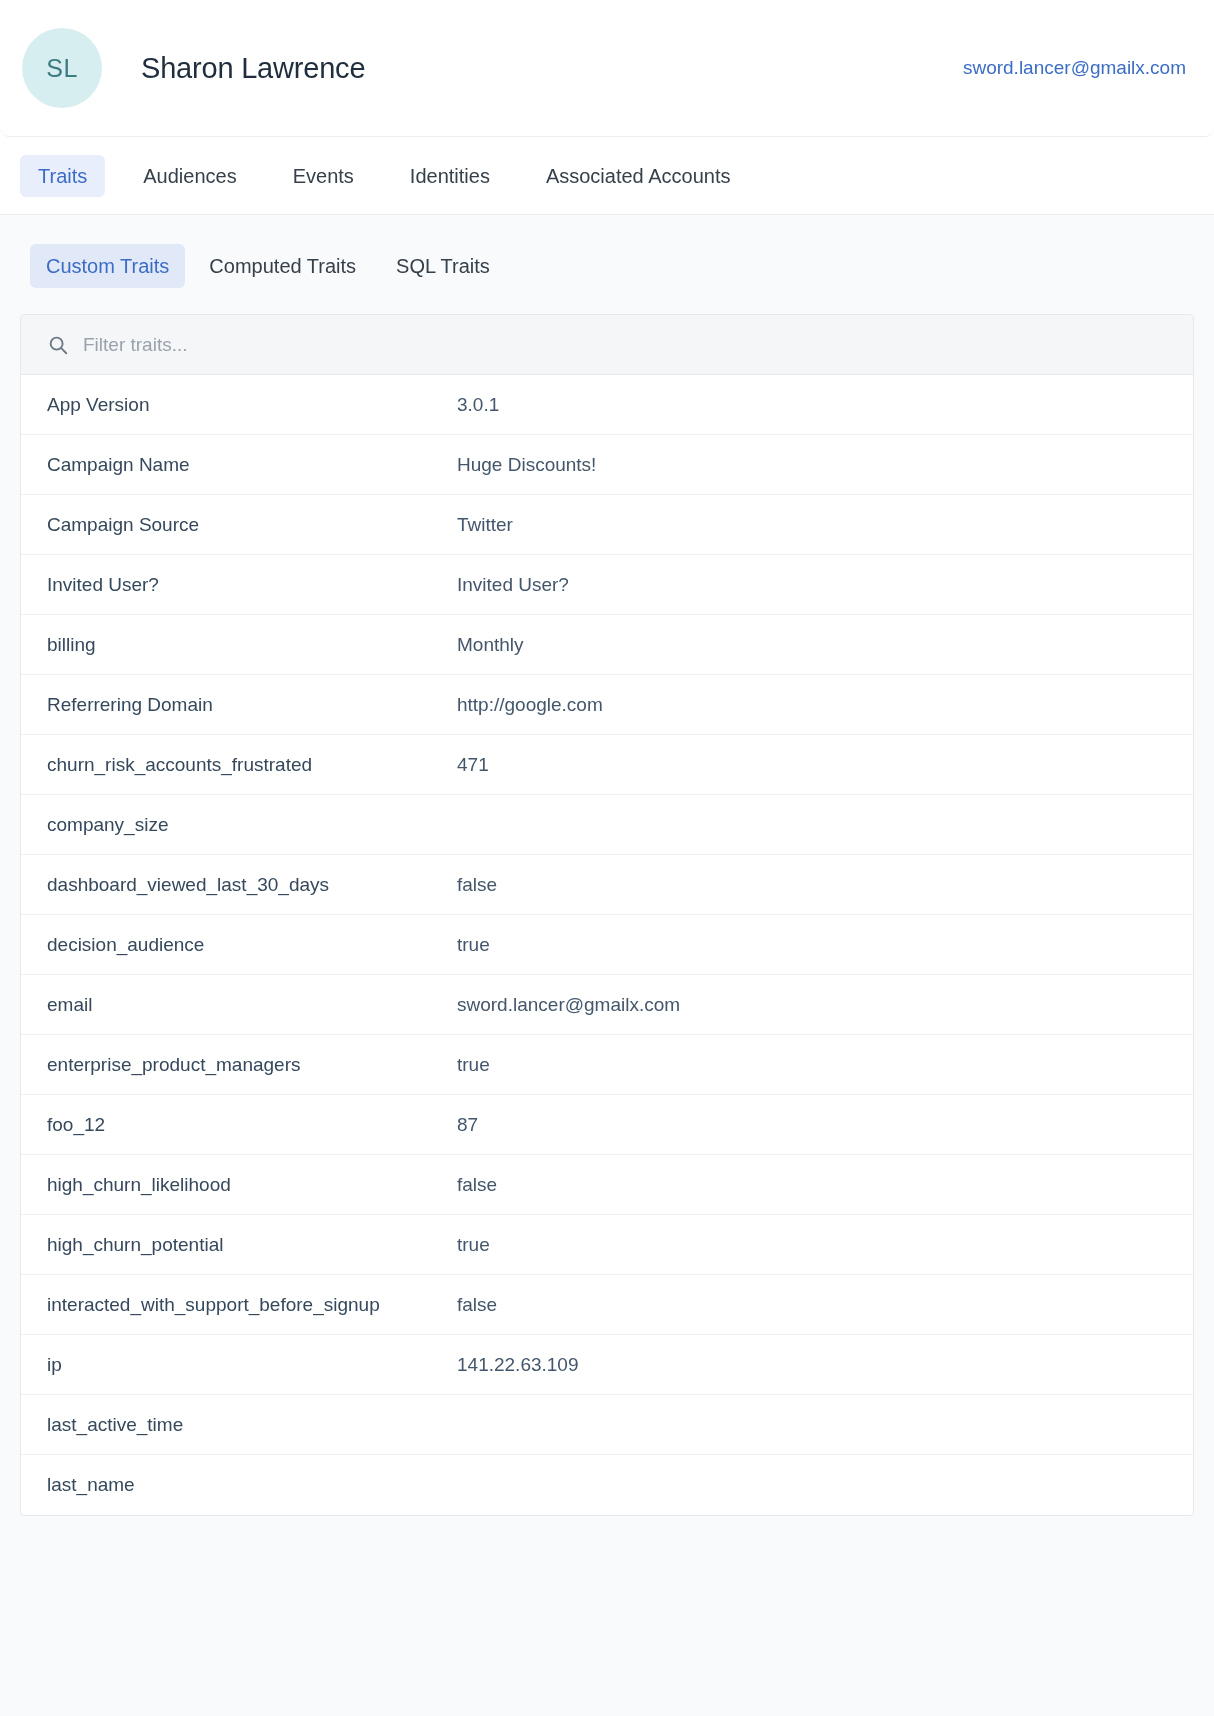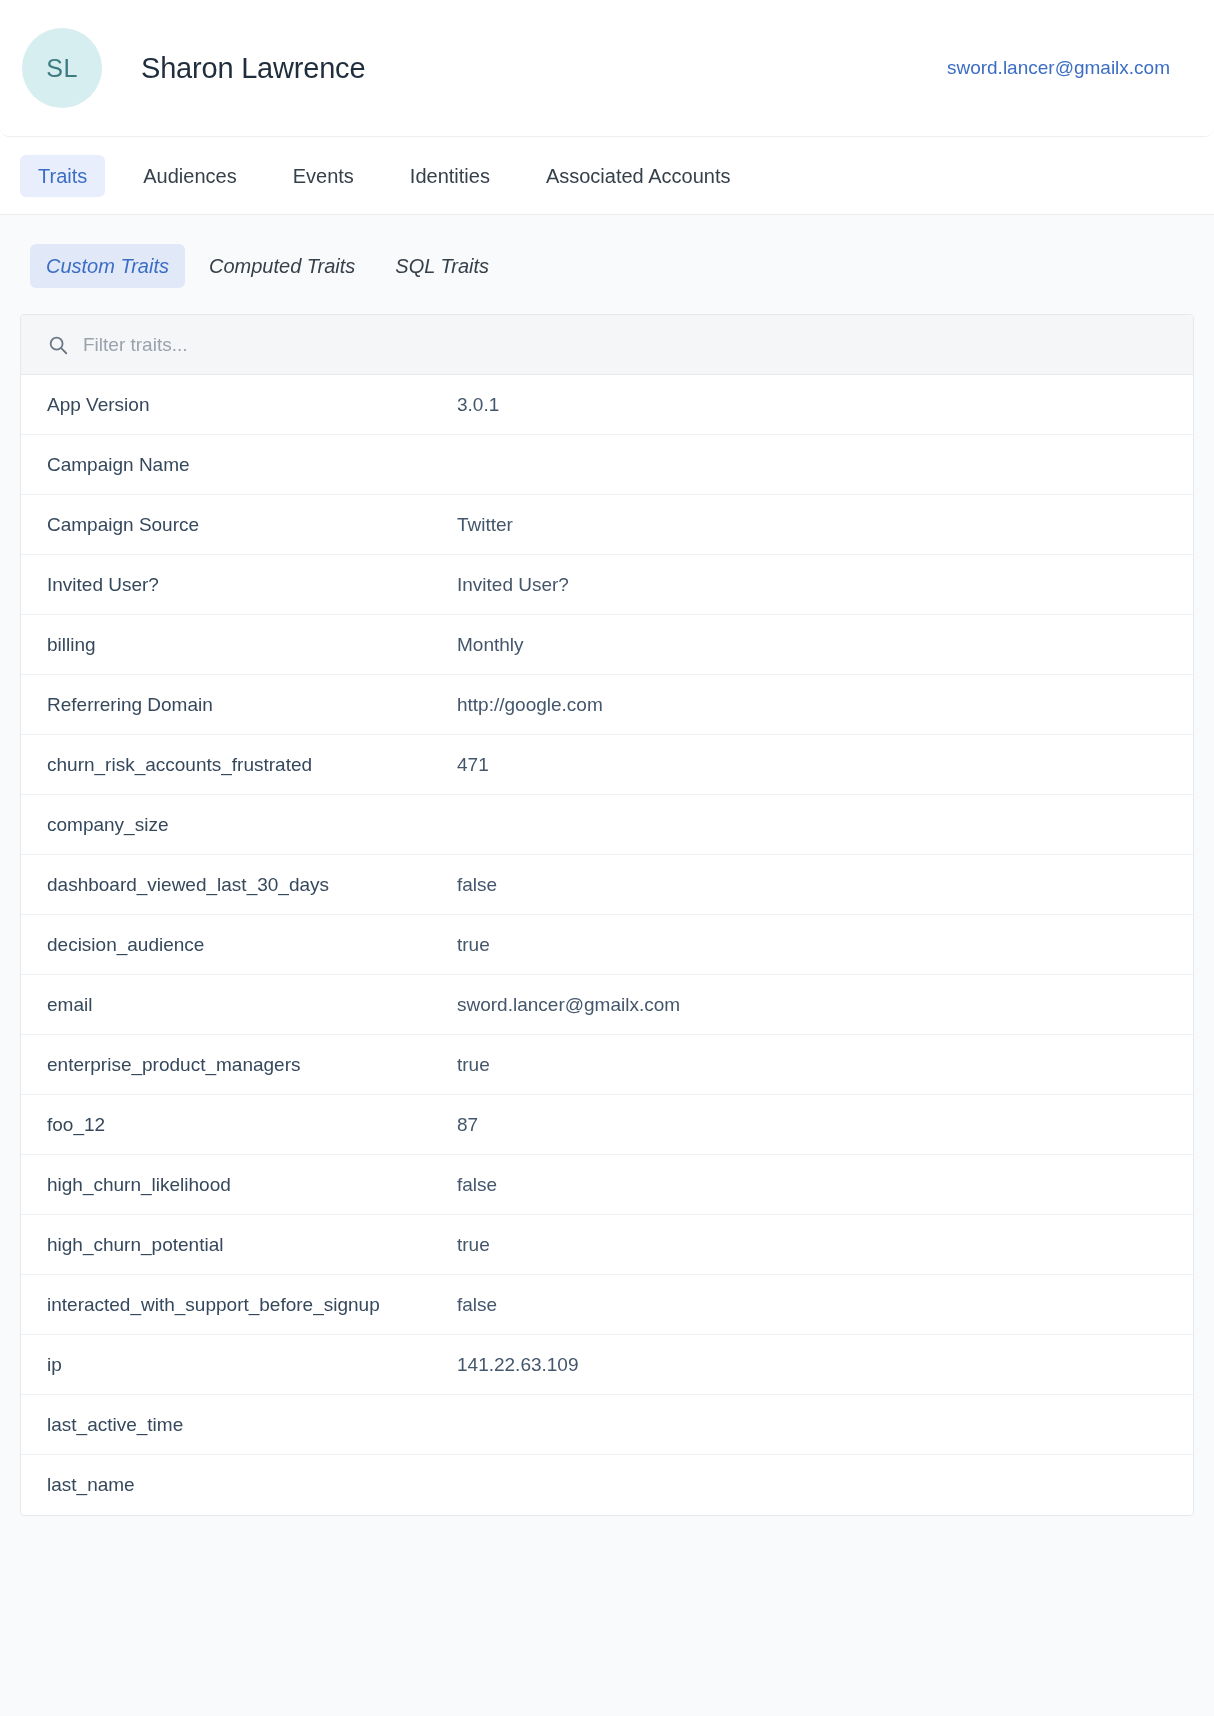--- a/index.html
+++ b/index.html
@@ -18,21 +18,21 @@
     position: relative;
   }
 
   
   .profile-header {
     height: 137px;
     background: #ffffff;
     border-bottom: 1px solid #eceef0;
     display: flex;
     align-items: center;
-    padding: 0 44px 0 22px;
+    padding: 0 28px 0 22px;
     border-radius: 9px;
   }
   .avatar {
     width: 80px;
     height: 80px;
     border-radius: 50%;
     background: #d6eef0;
     color: #3d7a82;
     display: flex;
     align-items: center;
@@ -95,21 +95,20 @@
     padding: 29px 10px 26px 10px;
   }
   .sub-tab {
     font-size: 20px;
     color: #36404a;
     padding: 10px 16px;
     border-radius: 6px;
     cursor: pointer;
     white-space: nowrap;
     line-height: 1.2;
-    font-style: italic;
   }
   .sub-tab.active {
     background: #e1e9f9;
     color: #3c6dc4;
   }
 
   
   .traits-card {
     background: #ffffff;
     border: 1px solid #e6e9ec;
@@ -206,20 +205,21 @@
       <input class="filter-input" type="text" placeholder="Filter traits..." style="">
     </div>
 
     <div>
       <div class="trait-row">
         <div class="trait-key">App Version</div>
         <div class="trait-value">3.0.1</div>
       </div>
       <div class="trait-row">
         <div class="trait-key">Campaign Name</div>
+        <div class="trait-value">Huge Discounts!</div>
       </div>
       <div class="trait-row">
         <div class="trait-key">Campaign Source</div>
         <div class="trait-value">Twitter</div>
       </div>
       <div class="trait-row">
         <div class="trait-key">Invited User?</div>
         <div class="trait-value">Invited User?</div>
       </div>
       <div class="trait-row">

